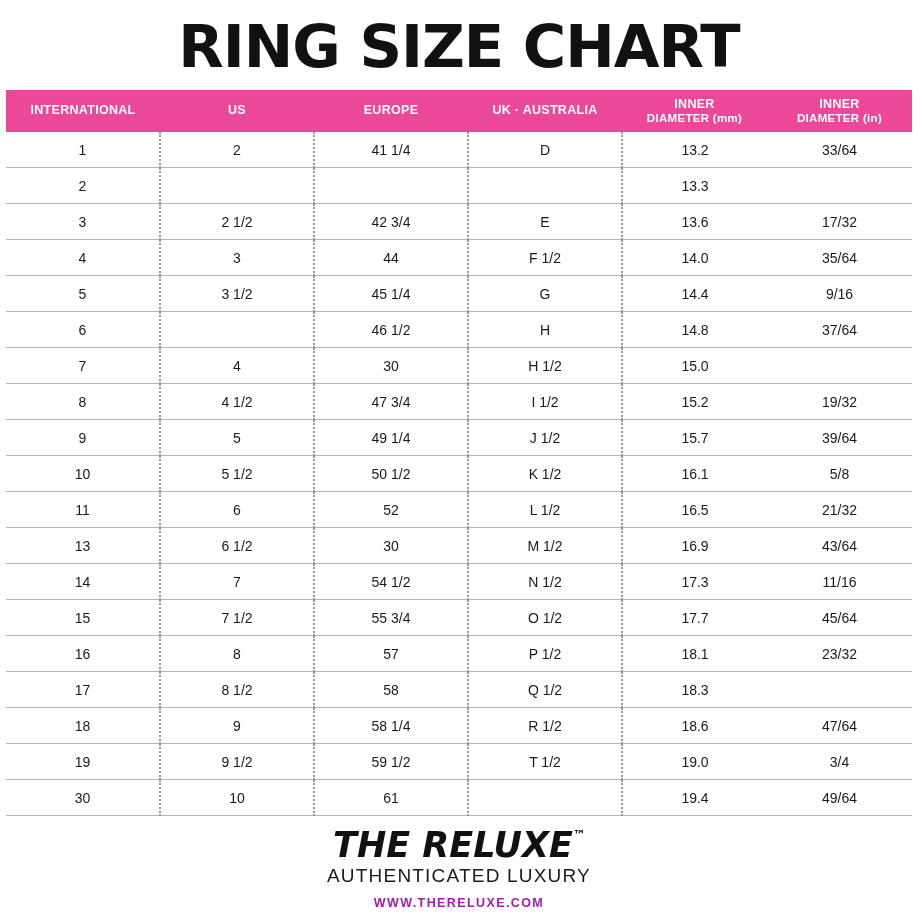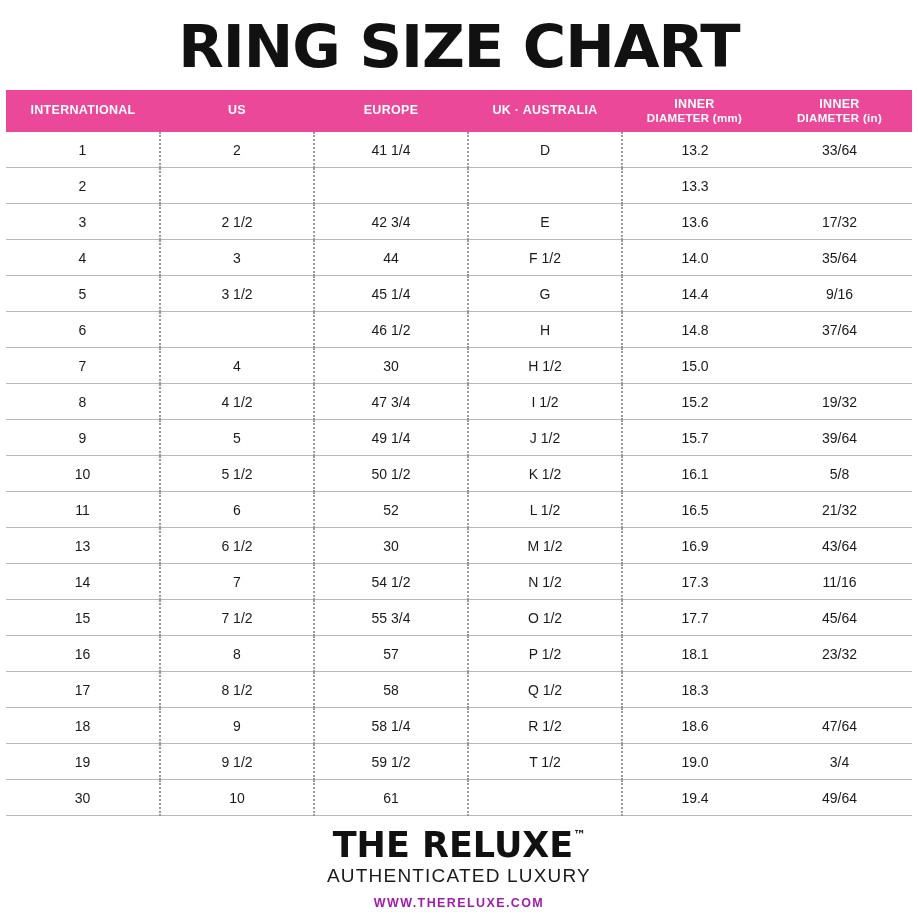--- a/index.html
+++ b/index.html
@@ -95,20 +95,21 @@
   }
   .brand {
     font-family: "DejaVu Sans", sans-serif;
     font-size: 35px;
     font-weight: bold;
     letter-spacing: 0px;
     color: #111111;
     line-height: 1.05;
     position: relative;
     display: inline-block;
+    font-style: italic;
   }
   .brand .tm {
     font-size: 12px;
     vertical-align: top;
     position: relative;
     top: 2px;
     font-weight: bold;
   }
   .tagline {
     font-size: 19px;

